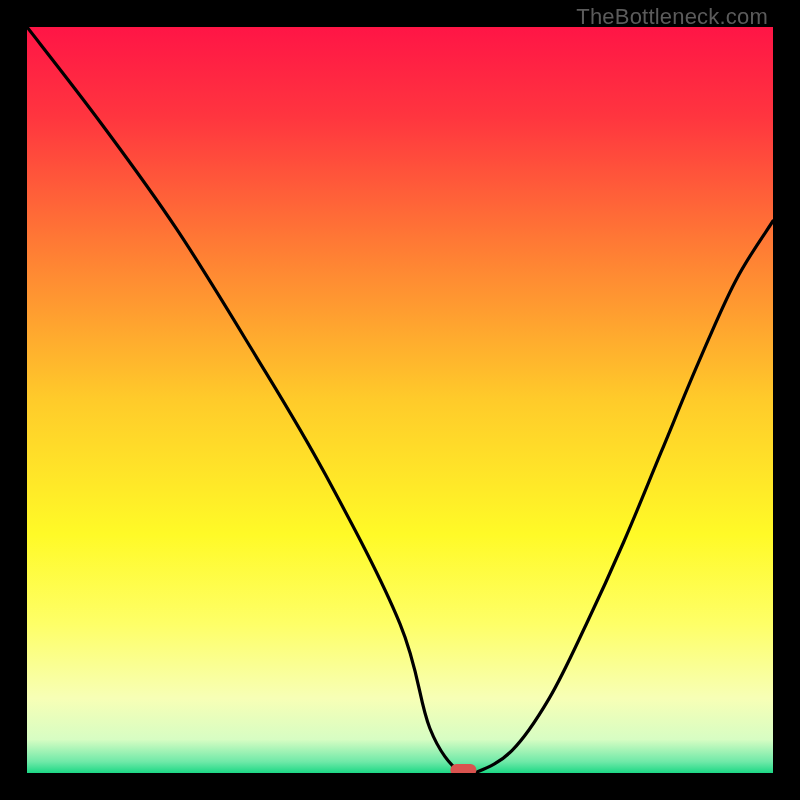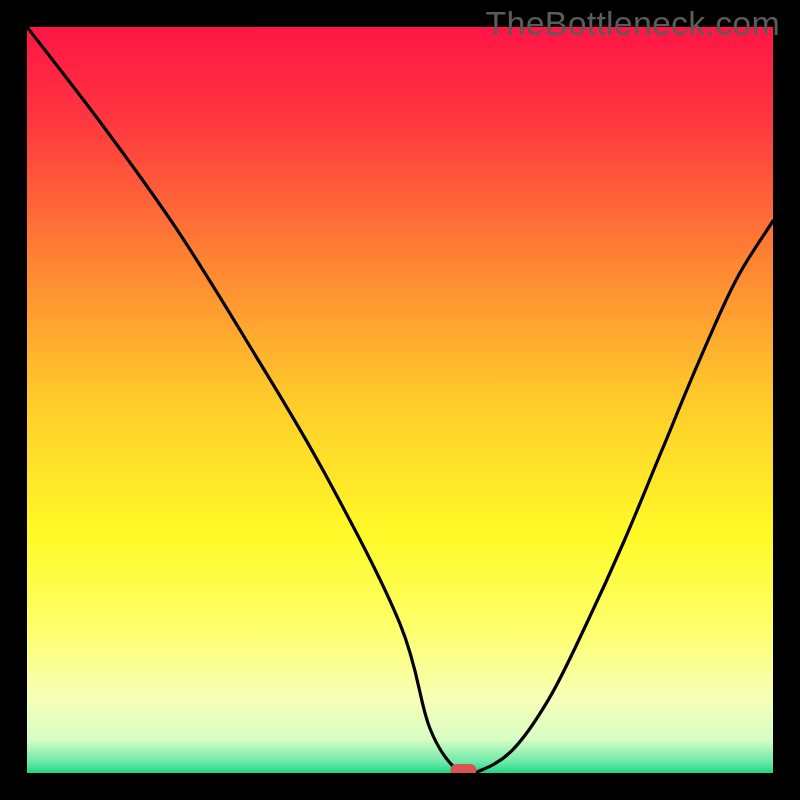--- a/index.html
+++ b/index.html
@@ -13,23 +13,23 @@
   }
   .outer {
     width: 800px;
     height: 800px;
     background: #000;
     position: relative;
   }
   .watermark {
     position: absolute;
     top: 4px;
-    right: 20px;
+    right: 32px;
     color: #5b5b5b;
-    font-size: 34px;
+    font-size: 22px;
     font-weight: 500;
     letter-spacing: 0.2px;
     z-index: 20;
   }
   .plot-wrap {
     position: absolute;
     left: 27px;
     top: 27px;
     width: 746px;
     height: 746px;

